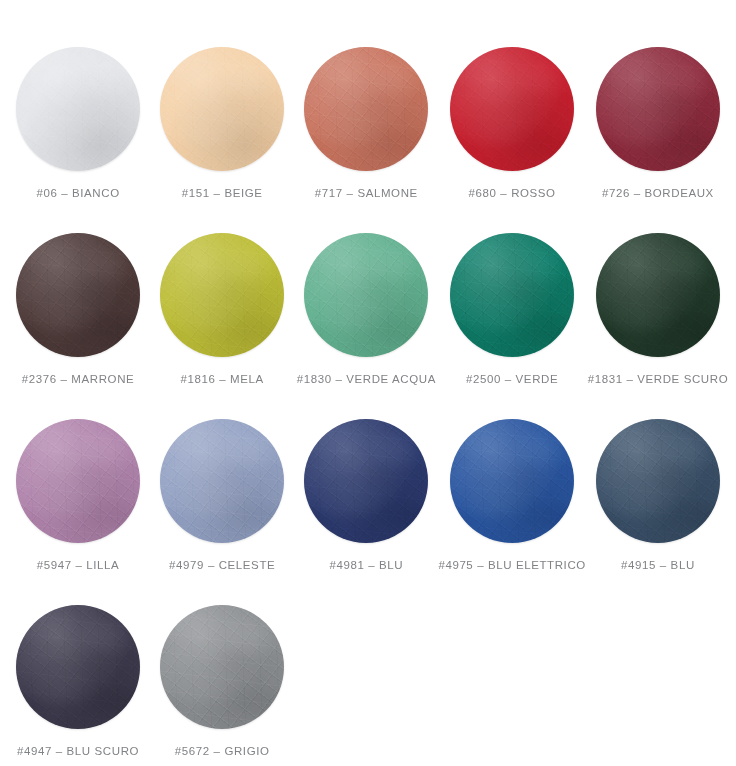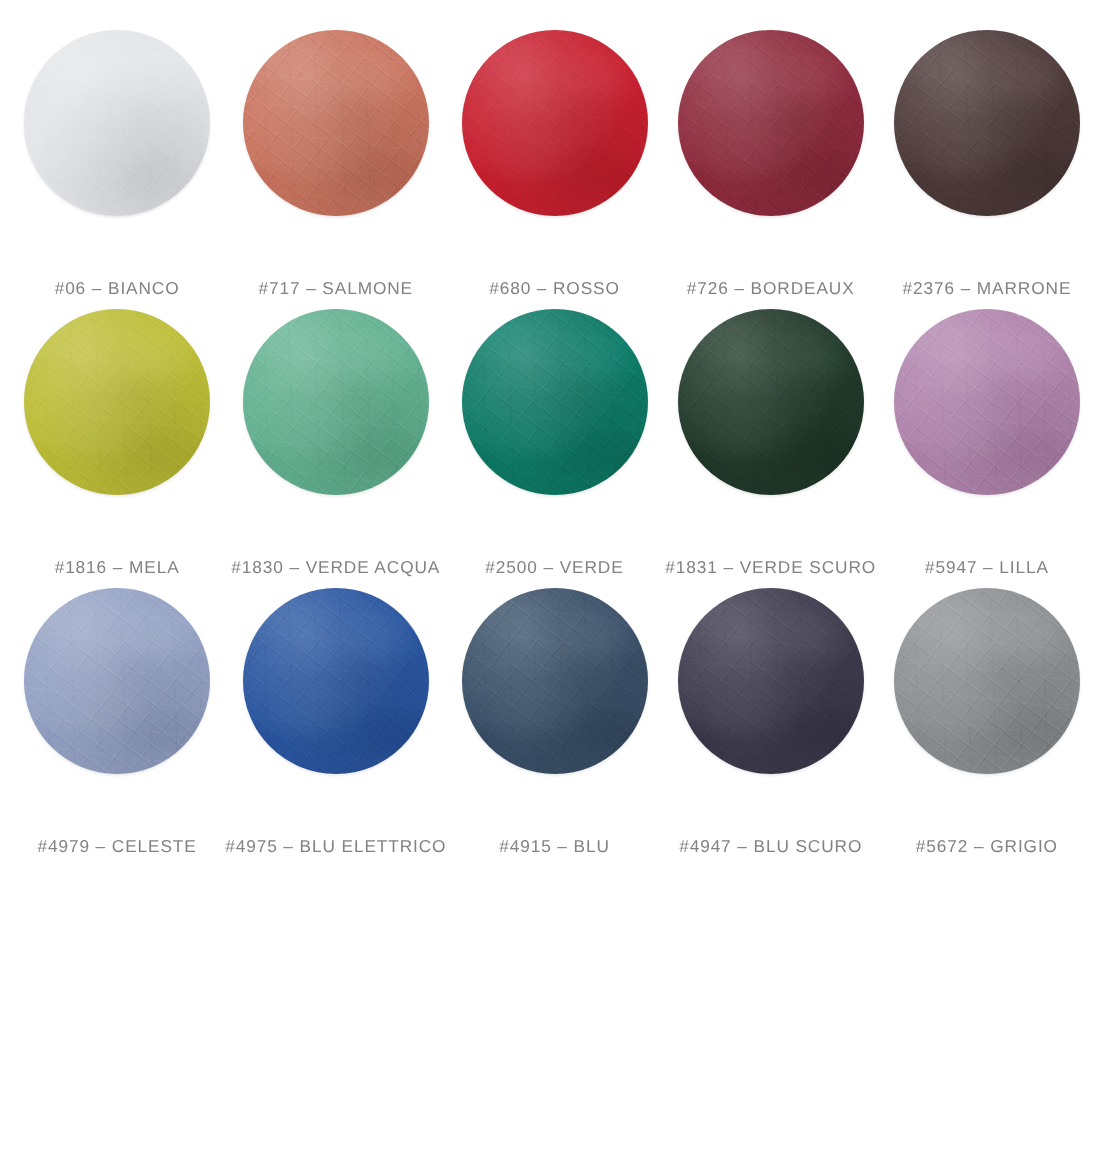--- a/index.html
+++ b/index.html
@@ -23,21 +23,21 @@
     grid-template-columns: repeat(5, 1fr);
     grid-template-rows: repeat(4, 1fr);
     box-sizing: border-box;
     padding: 14px 6px 8px 6px;
   }
 
   .swatch-cell {
     display: flex;
     flex-direction: column;
     align-items: center;
-    justify-content: space-between;
+    justify-content: flex-end;
     position: relative;
   }
 
   .swatch-disc-wrap {
     width: 124px;
     height: 124px;
     position: relative;
     margin-top: 6px;
   }
 
@@ -122,20 +122,28 @@
     <div class="swatch-cell">
       <div class="swatch-disc-wrap">
         <div class="swatch-disc" style="--sw: #e4e6ea;">
           <div class="swatch-shade"></div>
         </div>
       </div>
       <div class="swatch-label">#06 – BIANCO</div>
     </div>
     <div class="swatch-cell">
       <div class="swatch-disc-wrap">
+        <div class="swatch-disc" style="--sw: #f5d3ab;">
+          <div class="swatch-shade"></div>
+        </div>
+      </div>
+      <div class="swatch-label">#151 – BEIGE</div>
+    </div>
+    <div class="swatch-cell">
+      <div class="swatch-disc-wrap">
         <div class="swatch-disc" style="--sw: #c97560;">
           <div class="swatch-shade"></div>
         </div>
       </div>
       <div class="swatch-label">#717 – SALMONE</div>
     </div>
     <div class="swatch-cell">
       <div class="swatch-disc-wrap">
         <div class="swatch-disc" style="--sw: #c8202f;">
           <div class="swatch-shade"></div>
@@ -202,20 +210,28 @@
     <div class="swatch-cell">
       <div class="swatch-disc-wrap">
         <div class="swatch-disc" style="--sw: #94a2c4;">
           <div class="swatch-shade"></div>
         </div>
       </div>
       <div class="swatch-label">#4979 – CELESTE</div>
     </div>
     <div class="swatch-cell">
       <div class="swatch-disc-wrap">
+        <div class="swatch-disc" style="--sw: #2c3a6e;">
+          <div class="swatch-shade"></div>
+        </div>
+      </div>
+      <div class="swatch-label">#4981 – BLU</div>
+    </div>
+    <div class="swatch-cell">
+      <div class="swatch-disc-wrap">
         <div class="swatch-disc" style="--sw: #2a56a0;">
           <div class="swatch-shade"></div>
         </div>
       </div>
       <div class="swatch-label">#4975 – BLU ELETTRICO</div>
     </div>
     <div class="swatch-cell">
       <div class="swatch-disc-wrap">
         <div class="swatch-disc" style="--sw: #3a5068;">
           <div class="swatch-shade"></div>

